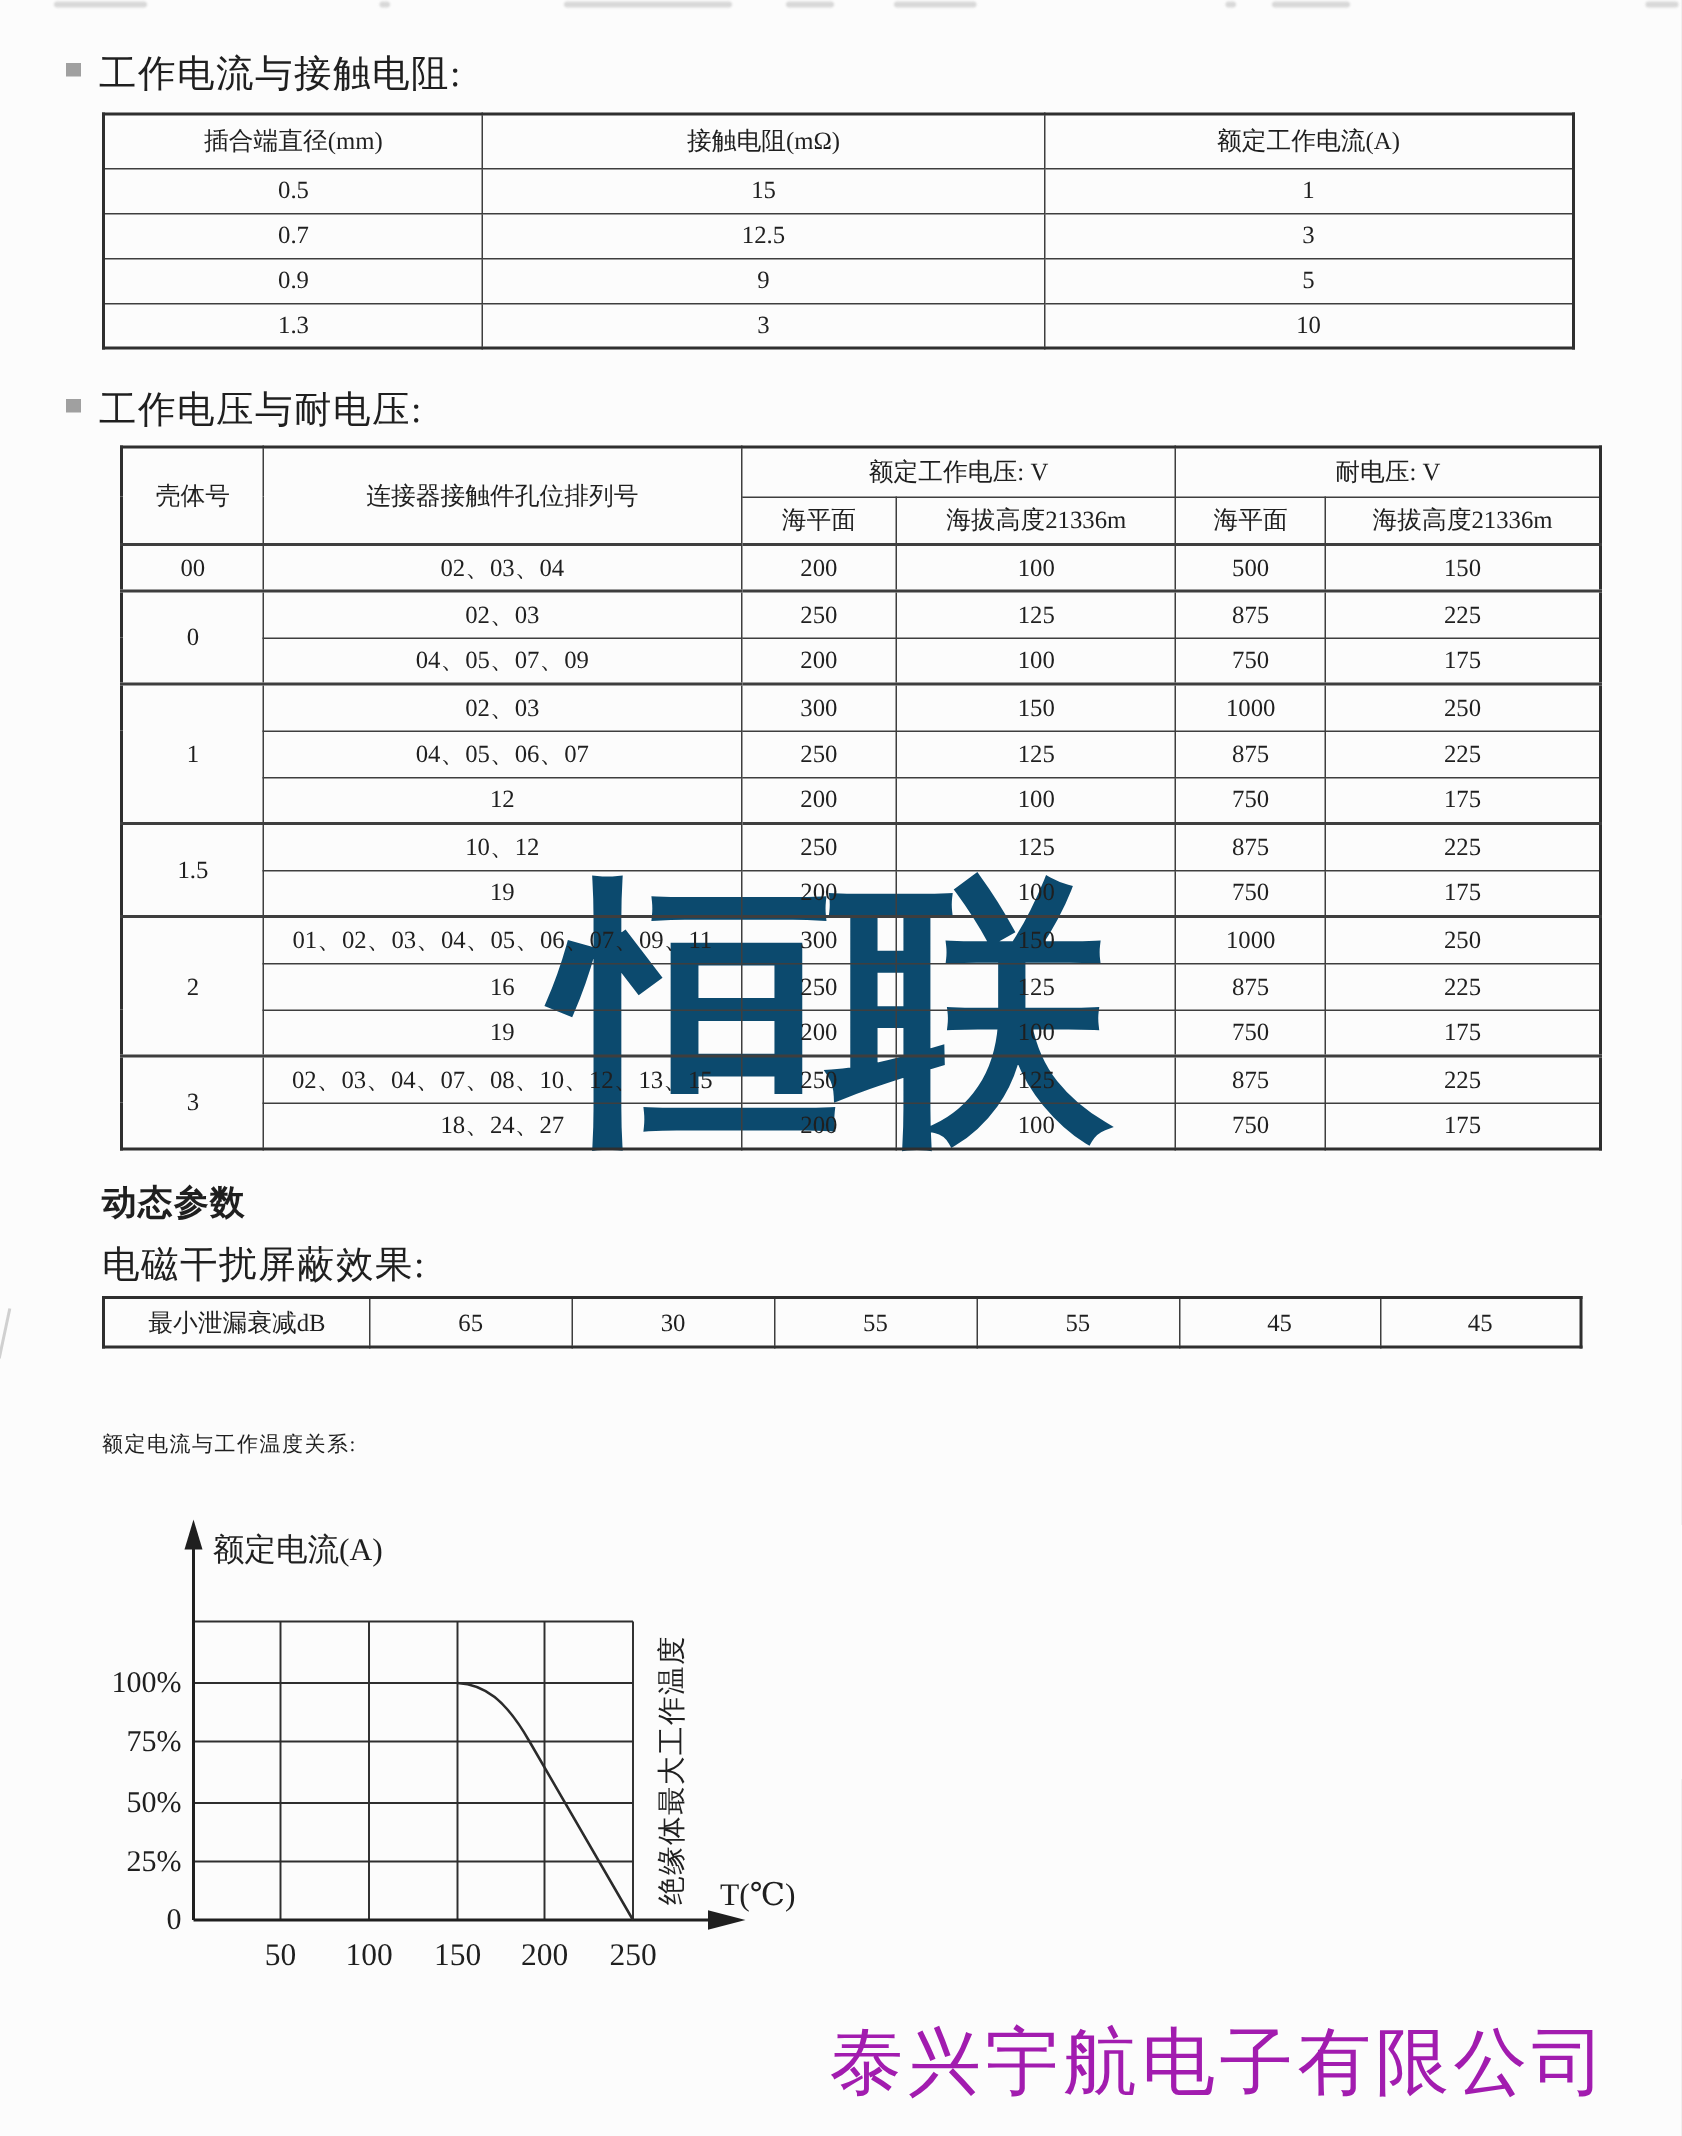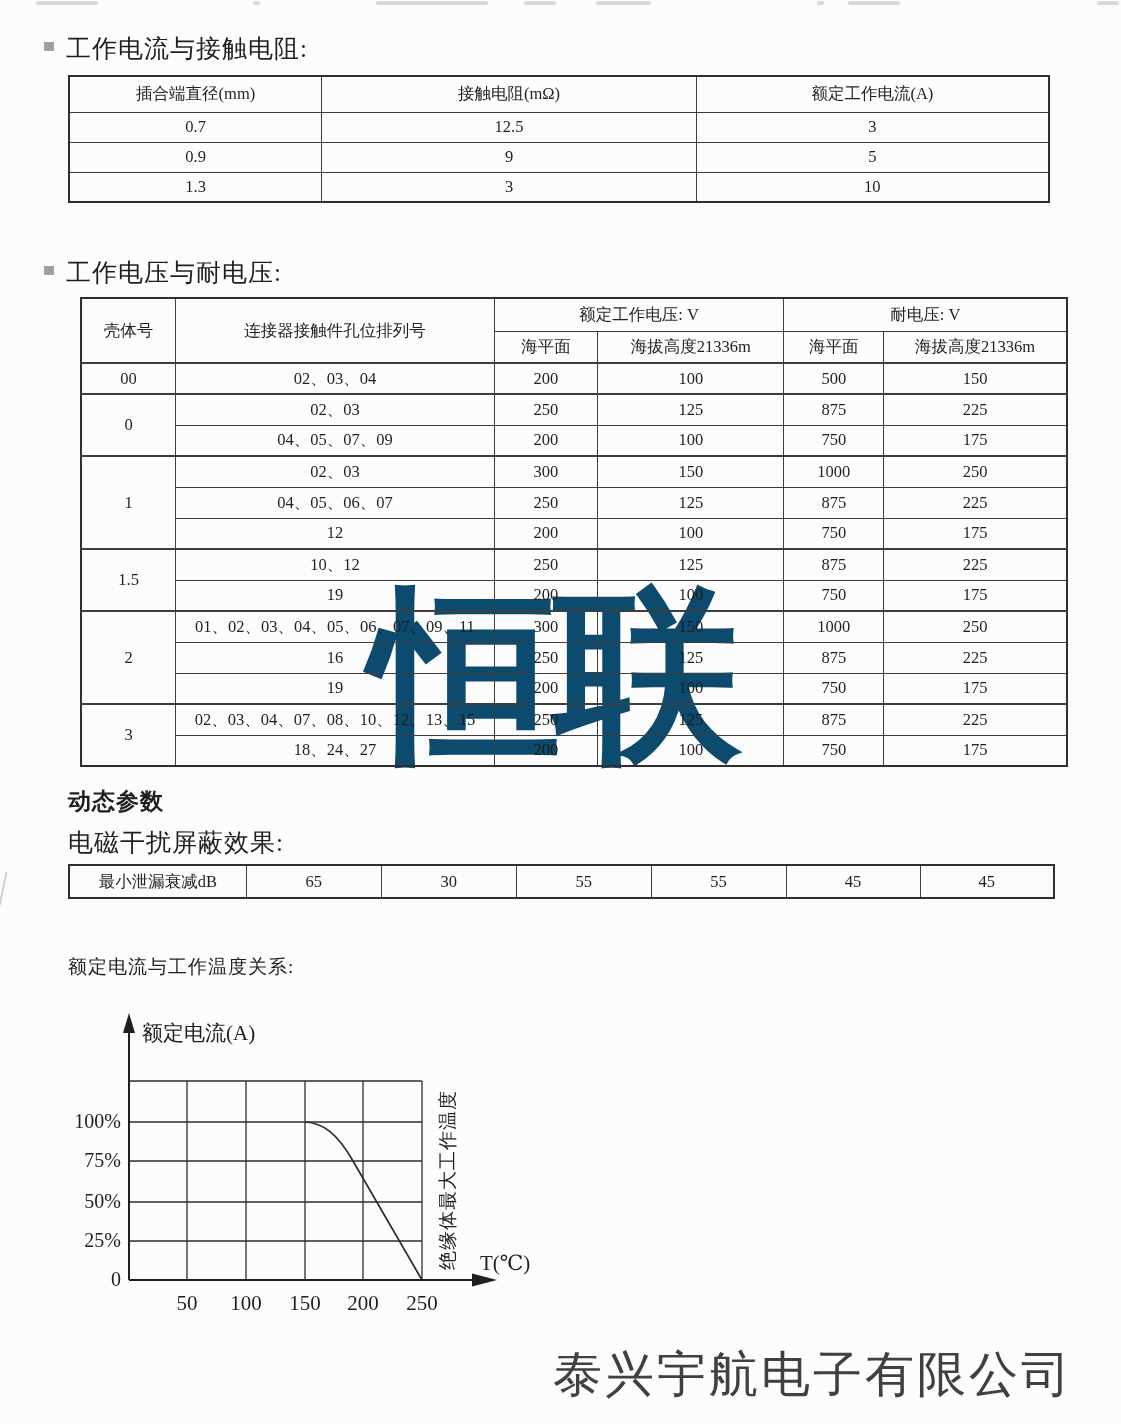--- a/index.html
+++ b/index.html
@@ -11,21 +11,21 @@
   .layer{position:absolute;z-index:1;}
   
   .wm-center{
     position:absolute;z-index:0;left:372px;top:580px;
     font-size:188px;line-height:1;font-weight:bold;letter-spacing:-6px;
     color:#0c4a6e;font-family:"DejaVu Serif",serif;white-space:nowrap;
   }
   .wm-footer{
     position:absolute;z-index:0;left:553px;top:1348px;
     font-size:49px;line-height:1.1;letter-spacing:3px;
-    color:#404040;font-family:Liberation Serif, serif;white-space:nowrap;
+    color:#a21caf;font-family:Liberation Serif, serif;white-space:nowrap;
   }
   .frag{position:absolute;top:1px;height:4px;background:#c9c9c9;opacity:.7;border-radius:2px;filter:blur(.6px);}
   .scratch{position:absolute;left:2px;top:872px;width:2px;height:34px;background:#c4c4c4;transform:rotate(12deg);opacity:.8;}
   .bullet{position:absolute;width:10px;height:9px;background:#a0a0a0;}
   .sec-title{position:absolute;font-size:25px;letter-spacing:1px;white-space:nowrap;}
   .h-bold{position:absolute;font-size:23px;font-weight:bold;letter-spacing:1px;
           font-family:"Liberation Sans","DejaVu Sans",sans-serif;white-space:nowrap;}
   table{border-collapse:collapse;table-layout:fixed;background:transparent;position:absolute;}
   td,th{border:1.5px solid #3e3e3e;text-align:center;vertical-align:middle;
         font-weight:normal;font-size:16.5px;padding:0 2px;overflow:hidden;white-space:nowrap;}
@@ -33,21 +33,21 @@
   .t1{left:68px;top:75px;width:982px;}
   .t1 tr.hd{height:36px;}
   .t1 tr{height:30px;}
   .t2{left:80px;top:297px;width:988px;}
   .t2 tr.hd1{height:33px;}
   .t2 tr.hd2{height:32px;}
   .t2 tr{height:31px;}
   .t2 tr.grp td{border-top-width:2.2px;}
   .t3{left:68px;top:864px;width:987px;}
   .t3 tr{height:33px;}
-  .chart-caption{position:absolute;left:68px;top:954px;font-size:19px;letter-spacing:1px;white-space:nowrap;}
+  .chart-caption{position:absolute;left:68px;top:954px;font-size:14px;letter-spacing:1px;white-space:nowrap;}
   .chart-svg{position:absolute;left:60px;top:1010px;}
   .chart-svg text{font-family:"Liberation Serif","DejaVu Serif",serif;fill:#1f1f1f;}
 </style>
 </head>
 <body>
 
 <div class="page">
 
   <div class="frag" style="left:36px;width:62px"></div>
   <div class="frag" style="left:253px;width:7px"></div>
@@ -69,20 +69,25 @@
     <colgroup>
         <col style="width:25.8%">
         <col style="width:38.2%">
         <col style="width:36%">
       </colgroup>
     <tbody>
         <tr class="hd">
       <td>插合端直径(mm)</td>
       <td>接触电阻(mΩ)</td>
       <td>额定工作电流(A)</td>
+    </tr>
+    <tr>
+      <td>0.5</td>
+      <td>15</td>
+      <td>1</td>
     </tr>
     <tr>
       <td>0.7</td>
       <td>12.5</td>
       <td>3</td>
     </tr>
     <tr>
       <td>0.9</td>
       <td>9</td>
       <td>5</td>

